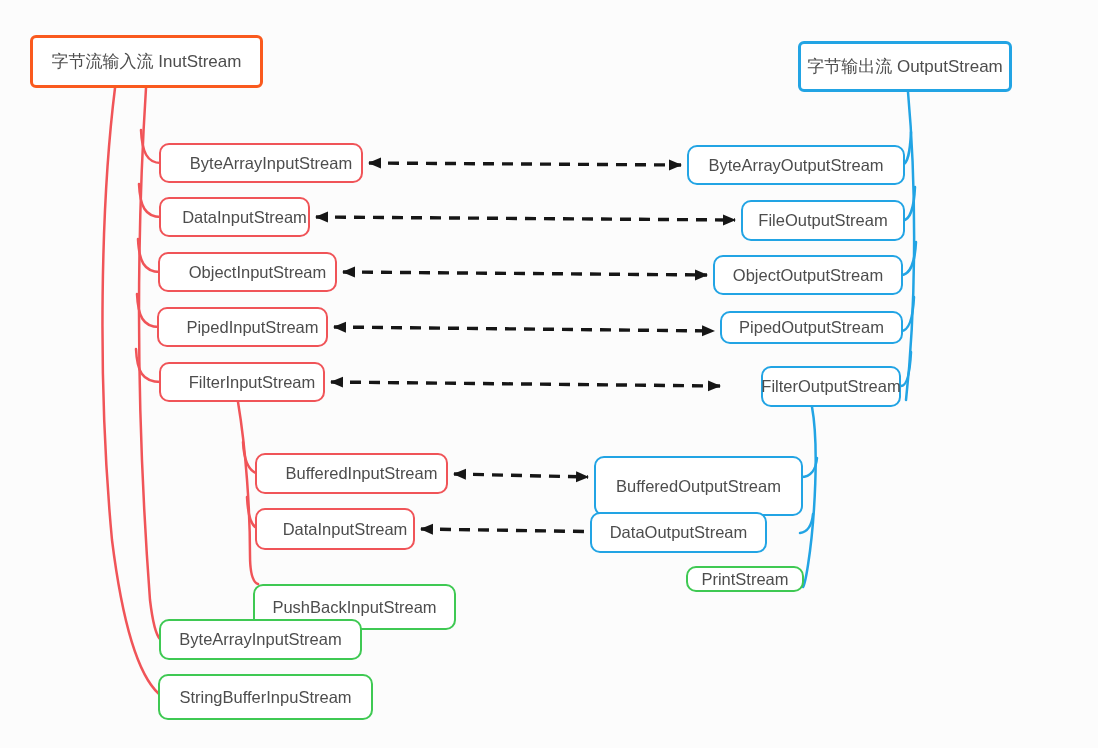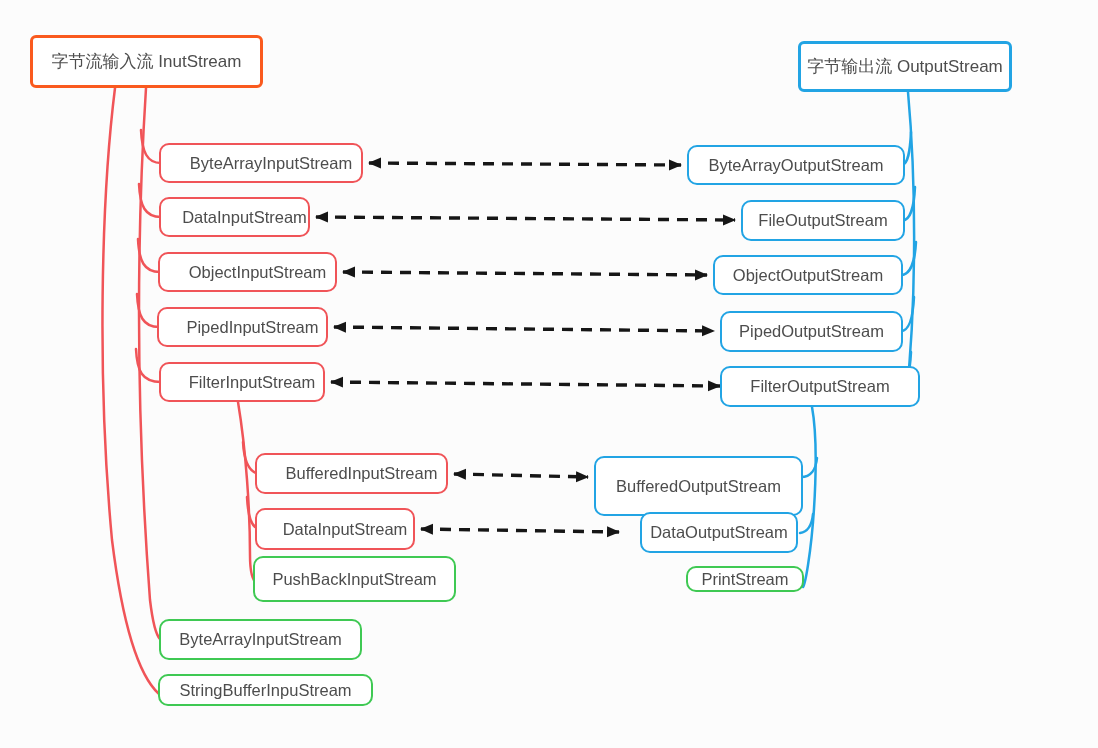--- a/index.html
+++ b/index.html
@@ -71,26 +71,26 @@
   <div class="node master orange" style="left:30px;top:35px;width:233px;height:53px">字节流输入流 InutStream</div>
   <div class="node master blue" style="left:798px;top:41px;width:214px;height:51px">字节输出流 OutputStream</div>
 
   <div class="node red" style="left:159px;top:143px;width:204px;height:40px">ByteArrayInputStream</div>
   <div class="node red" style="left:159px;top:197px;width:151px;height:40px">DataInputStream</div>
   <div class="node red" style="left:158px;top:252px;width:179px;height:40px">ObjectInputStream</div>
   <div class="node red" style="left:157px;top:307px;width:171px;height:40px">PipedInputStream</div>
   <div class="node red" style="left:159px;top:362px;width:166px;height:40px">FilterInputStream</div>
   <div class="node red" style="left:255px;top:453px;width:193px;height:41px">BufferedInputStream</div>
   <div class="node red" style="left:255px;top:508px;width:160px;height:42px">DataInputStream</div>
-  <div class="node green" style="left:253px;top:556px;width:203px;height:46px">PushBackInputStream</div>
+  <div class="node green" style="left:253px;top:584px;width:203px;height:46px">PushBackInputStream</div>
   <div class="node green" style="left:159px;top:619px;width:203px;height:41px">ByteArrayInputStream</div>
-  <div class="node green" style="left:158px;top:674px;width:215px;height:32px">StringBufferInpuStream</div>
+  <div class="node green" style="left:158px;top:674px;width:215px;height:46px">StringBufferInpuStream</div>
 
   <div class="node blue" style="left:687px;top:145px;width:218px;height:40px">ByteArrayOutputStream</div>
   <div class="node blue" style="left:741px;top:200px;width:164px;height:41px">FileOutputStream</div>
   <div class="node blue" style="left:713px;top:255px;width:190px;height:40px">ObjectOutputStream</div>
-  <div class="node blue" style="left:720px;top:311px;width:183px;height:41px">PipedOutputStream</div>
-  <div class="node blue" style="left:720px;top:366px;width:200px;height:41px">FilterOutputStream</div>
+  <div class="node blue" style="left:720px;top:311px;width:183px;height:33px">PipedOutputStream</div>
+  <div class="node blue" style="left:761px;top:366px;width:140px;height:41px">FilterOutputStream</div>
   <div class="node blue" style="left:594px;top:456px;width:209px;height:60px">BufferedOutputStream</div>
-  <div class="node blue" style="left:640px;top:512px;width:158px;height:41px">DataOutputStream</div>
+  <div class="node blue" style="left:590px;top:512px;width:177px;height:41px">DataOutputStream</div>
   <div class="node green" style="left:686px;top:566px;width:118px;height:26px">PrintStream</div>
 
 </div>
 
 </body></html>

